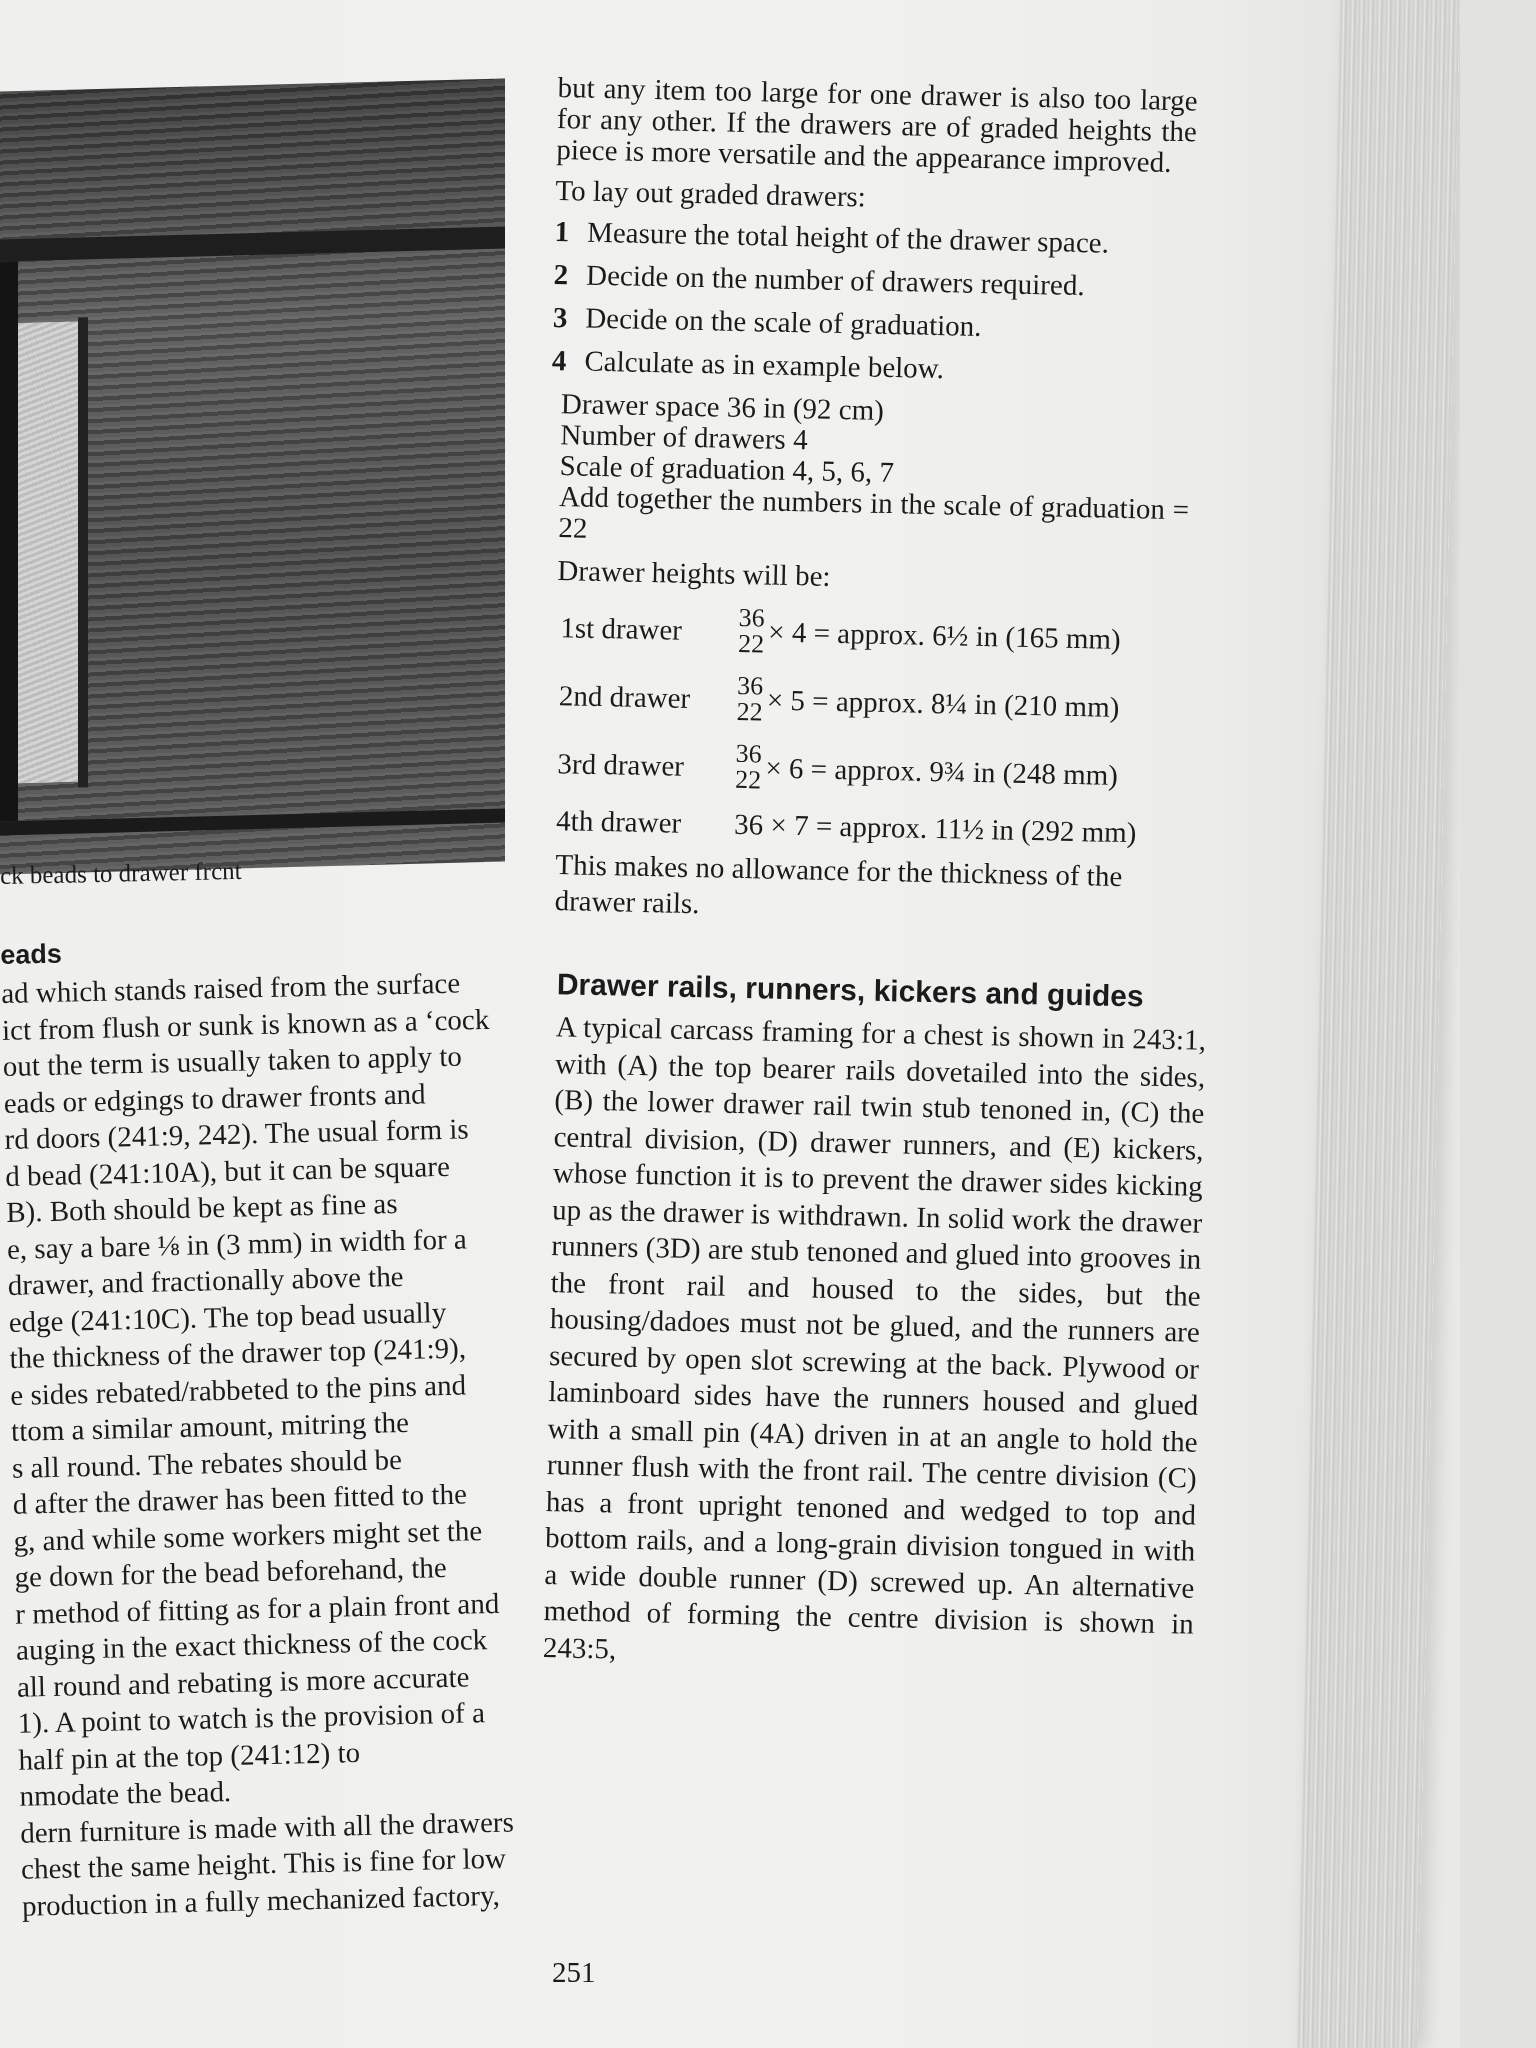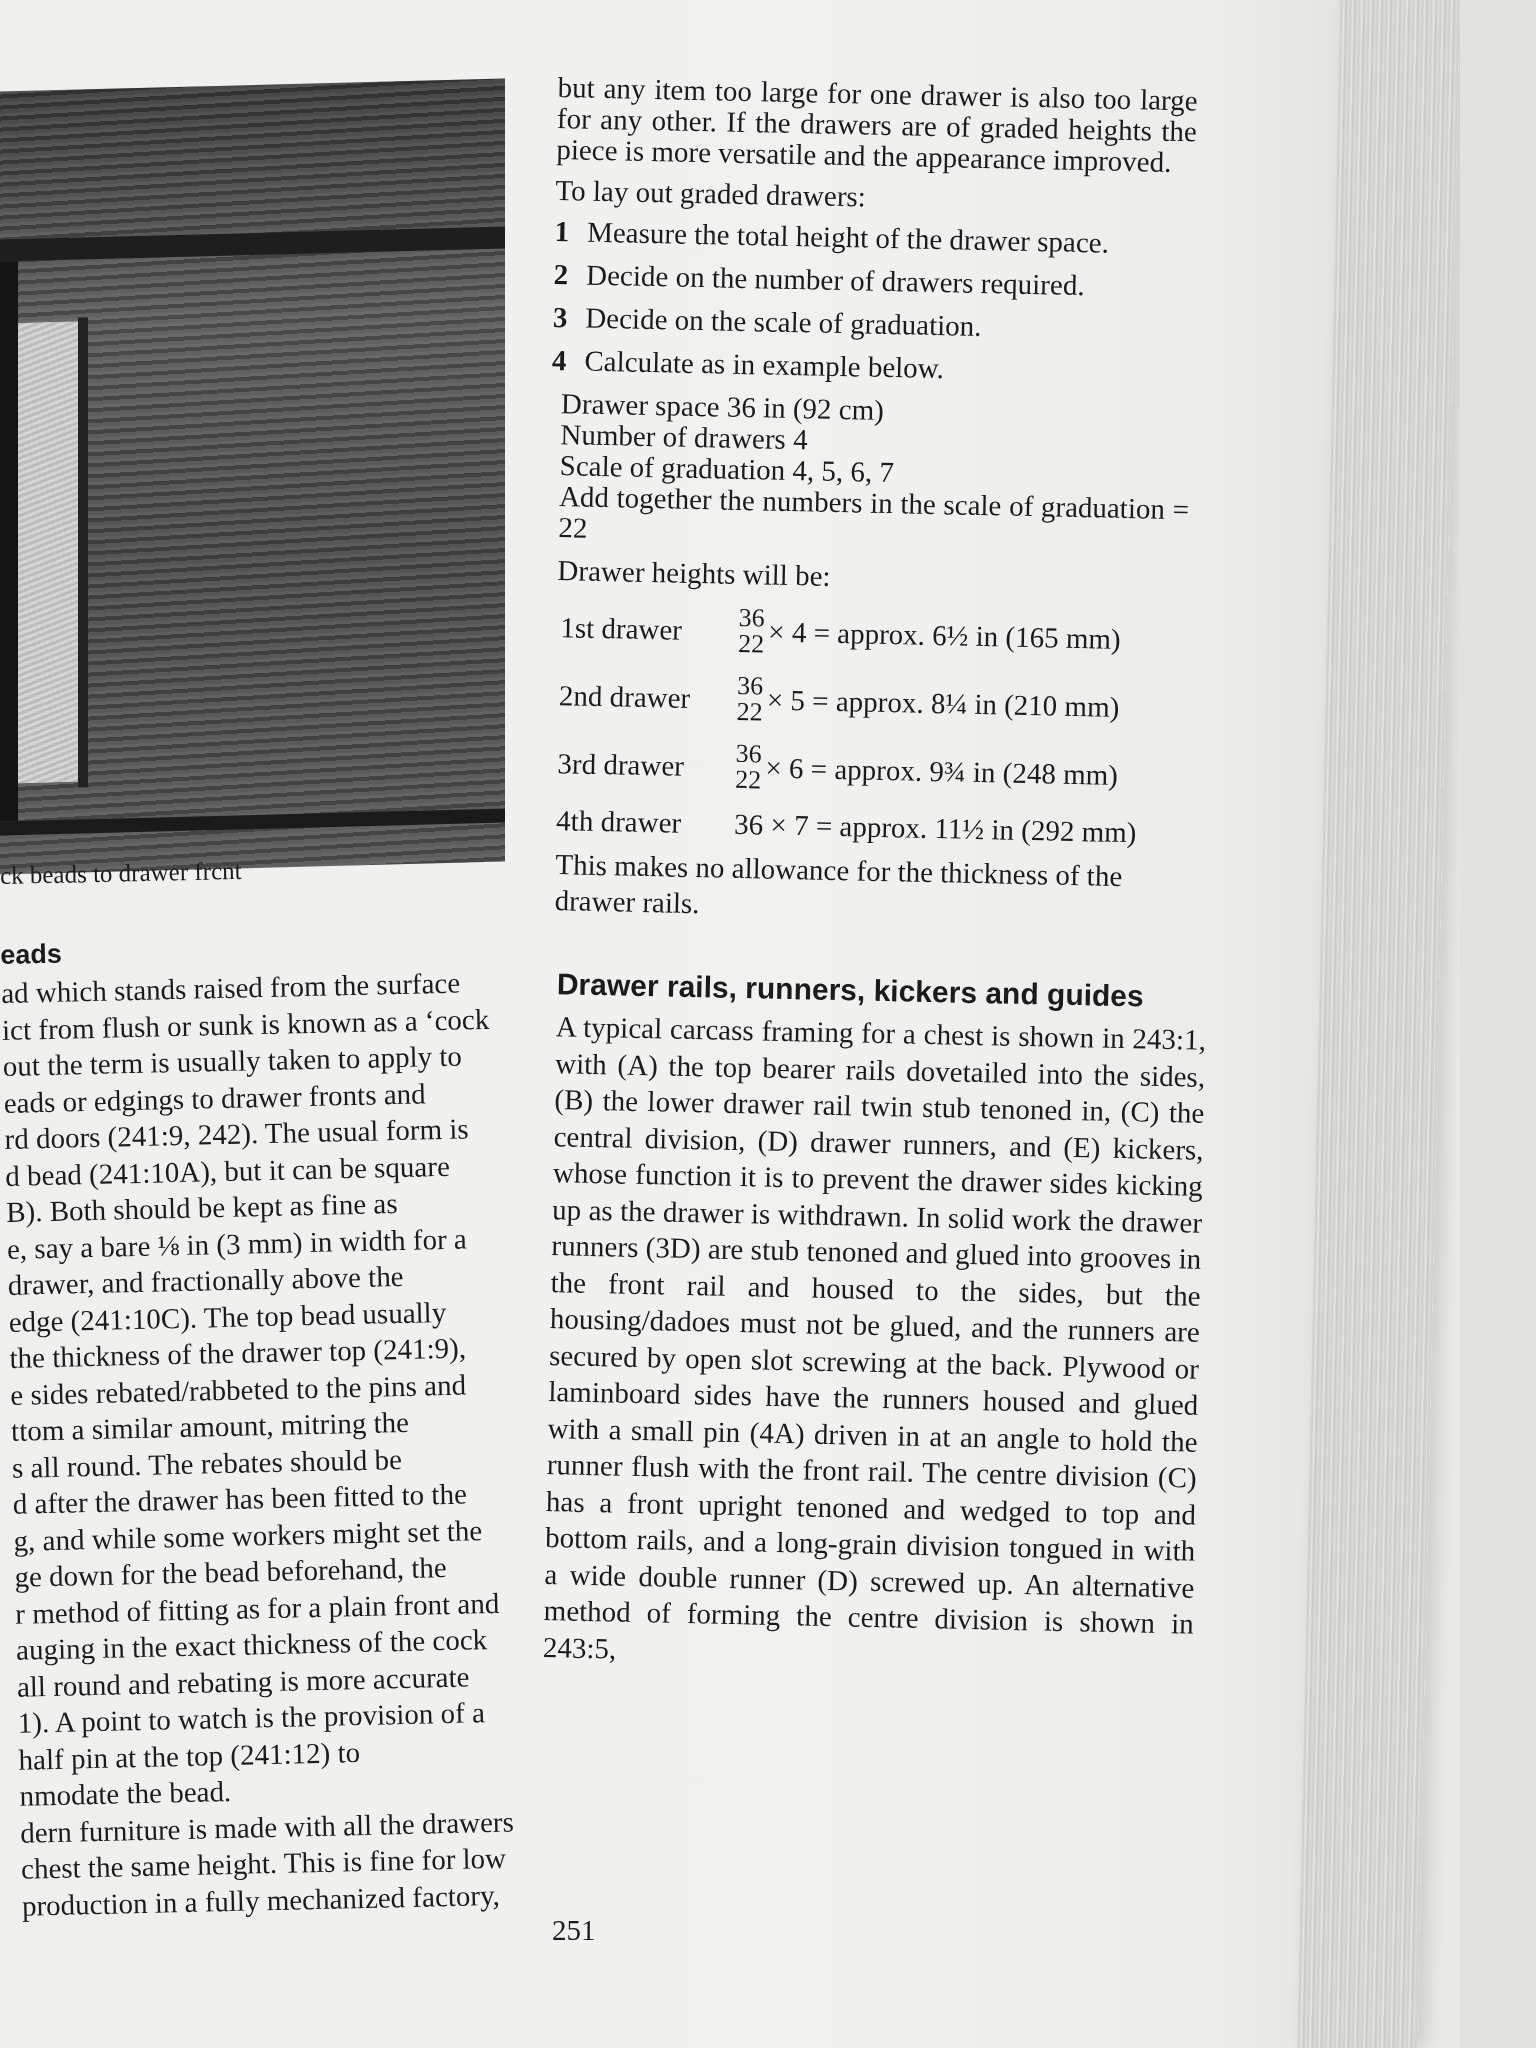--- a/index.html
+++ b/index.html
@@ -62,21 +62,21 @@
   .calc-row .lbl { width:178px; }
   .frac { display:inline-flex; flex-direction:column; align-items:center; font-size:26px; line-height:26px; margin-right:4px; }
   .calc-row.simple { height:40px; }
   .note { font-size:29px; line-height:36px; margin:6px 0 0 14px; width:640px; }
   .heading-right {
     font-family:"Liberation Sans", sans-serif; font-weight:bold; font-size:30px; line-height:36px;
     margin:48px 0 6px 18px;
   }
   .body-right { font-size:29px; line-height:36.5px; text-align:justify; margin:0 0 0 18px; width:650px; }
 
-  .page-number { position:absolute; left:552px; top:1914px; font-size:29px; }
+  .page-number { position:absolute; left:552px; top:1956px; font-size:29px; }
 </style>
 </head>
 <body>
 
 <div class="page">
 
   <div class="photo">
     <div class="left-dark"></div>
     <div class="rail-top"></div>
     <div class="drawer-side"></div>

